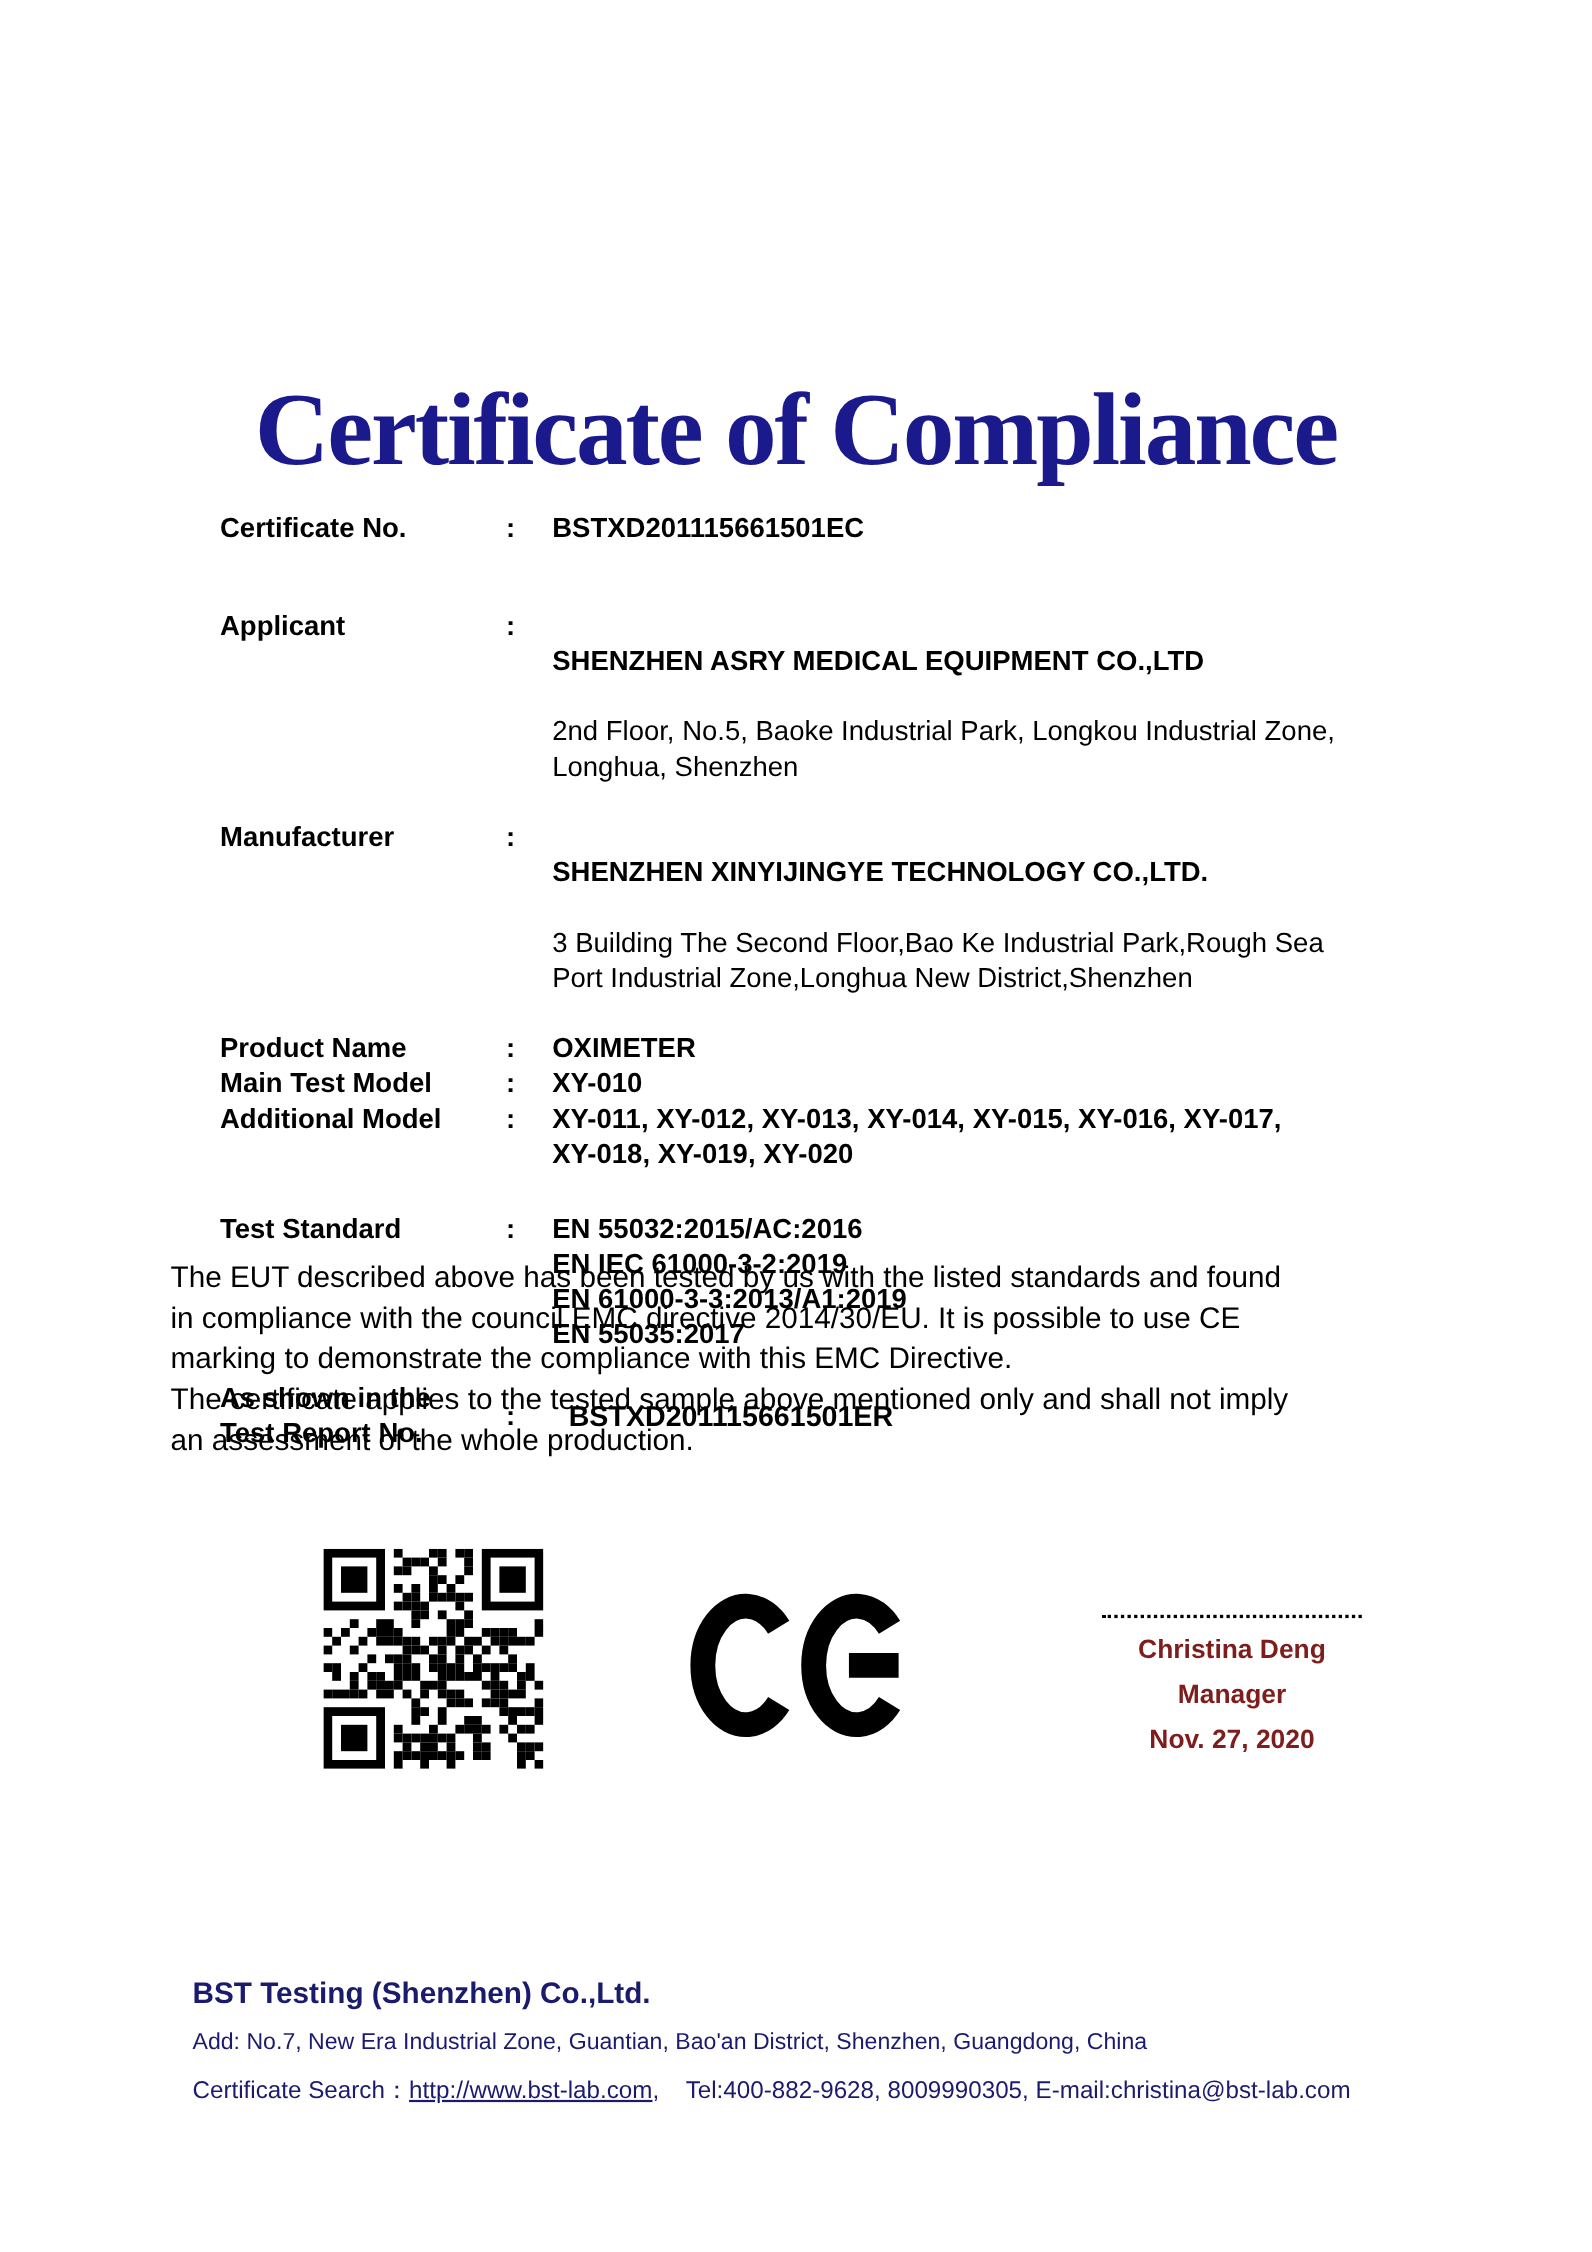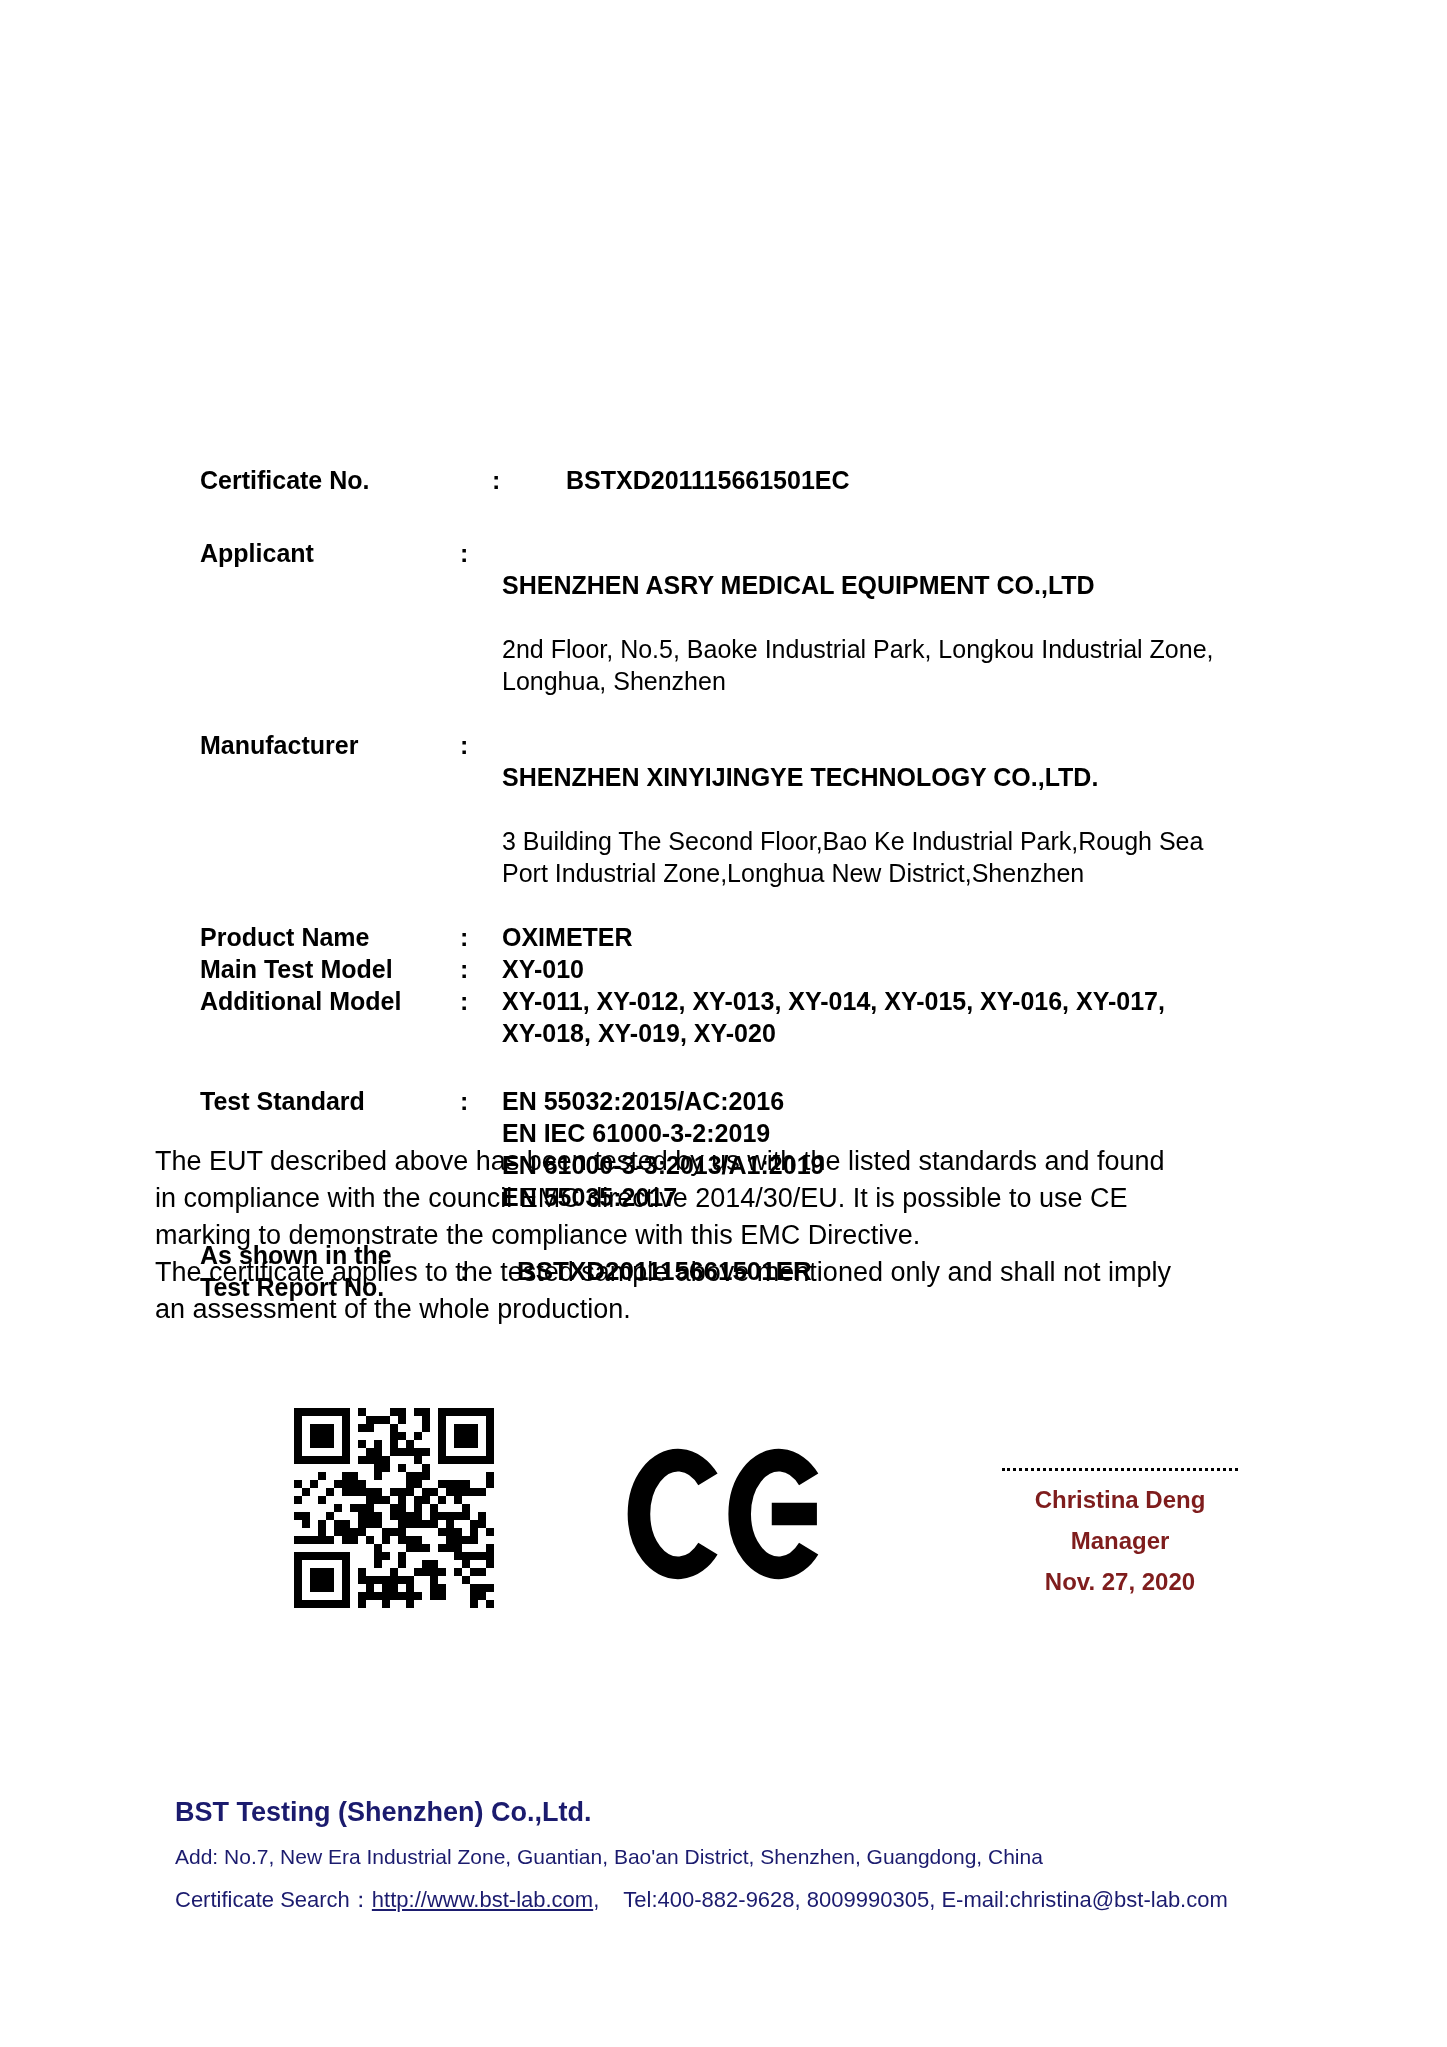--- a/index.html
+++ b/index.html
@@ -8,21 +8,21 @@
   .title{position:absolute;top:344px;left:0;width:100%;margin:0;text-align:center;
          font-family:"Liberation Serif",serif;font-weight:700;font-size:94px;line-height:1;
          color:#1a1a8c;letter-spacing:-2px;}
   .fields{position:absolute;left:200px;top:464px;width:1160px;font-size:25px;line-height:32px;font-weight:700;}
   .row{display:flex;align-items:flex-start;}
   .row.center{align-items:center;}
   .label{width:260px;white-space:pre-line;}
   .colon{width:42px;}
   .value{flex:1;white-space:pre-line;}
   .addr{font-weight:400;white-space:pre-line;}
-  .mb-gap{margin-bottom:41px;gap:32px;}
+  .mb-gap{margin-bottom:57px;}
   .mt-standard{margin-top:36px;}
   .mt-report{margin-top:26px;justify-content:flex-end;}
   .big{font-size:26px;padding-left:15px;}
   .statement{position:absolute;left:155px;top:1143px;width:1250px;font-size:27px;line-height:37px;
              white-space:pre-line;}
   .qr{position:absolute;left:294px;top:1408px;width:200px;height:200px;}
   .ce{position:absolute;left:624px;top:1448px;}
   .ce .stroke{stroke:#000;stroke-width:26;fill:none;}
   .signature{position:absolute;left:985px;top:1468px;width:270px;text-align:center;
              font-weight:700;font-size:24px;line-height:41px;color:#7f1d1d;}
@@ -31,20 +31,21 @@
   .company{font-size:27px;font-weight:700;margin-bottom:17px;}
   .f-address{font-size:21px;margin-bottom:16px;}
   .search-line{font-size:22px;white-space:pre-wrap;}
   .url{color:#1b1b6e;text-decoration:underline;cursor:pointer;}
 </style>
 </head>
 <body>
 
 <div class="page">
 
+  <h1 class="title">Certificate of Compliance</h1>
 
   <div class="fields">
 
     <div class="row mb-gap">
       <div class="label">Certificate No.</div>
       <div class="colon">:</div>
       <div class="value">BSTXD201115661501EC</div>
     </div>
 
     <div class="row">

